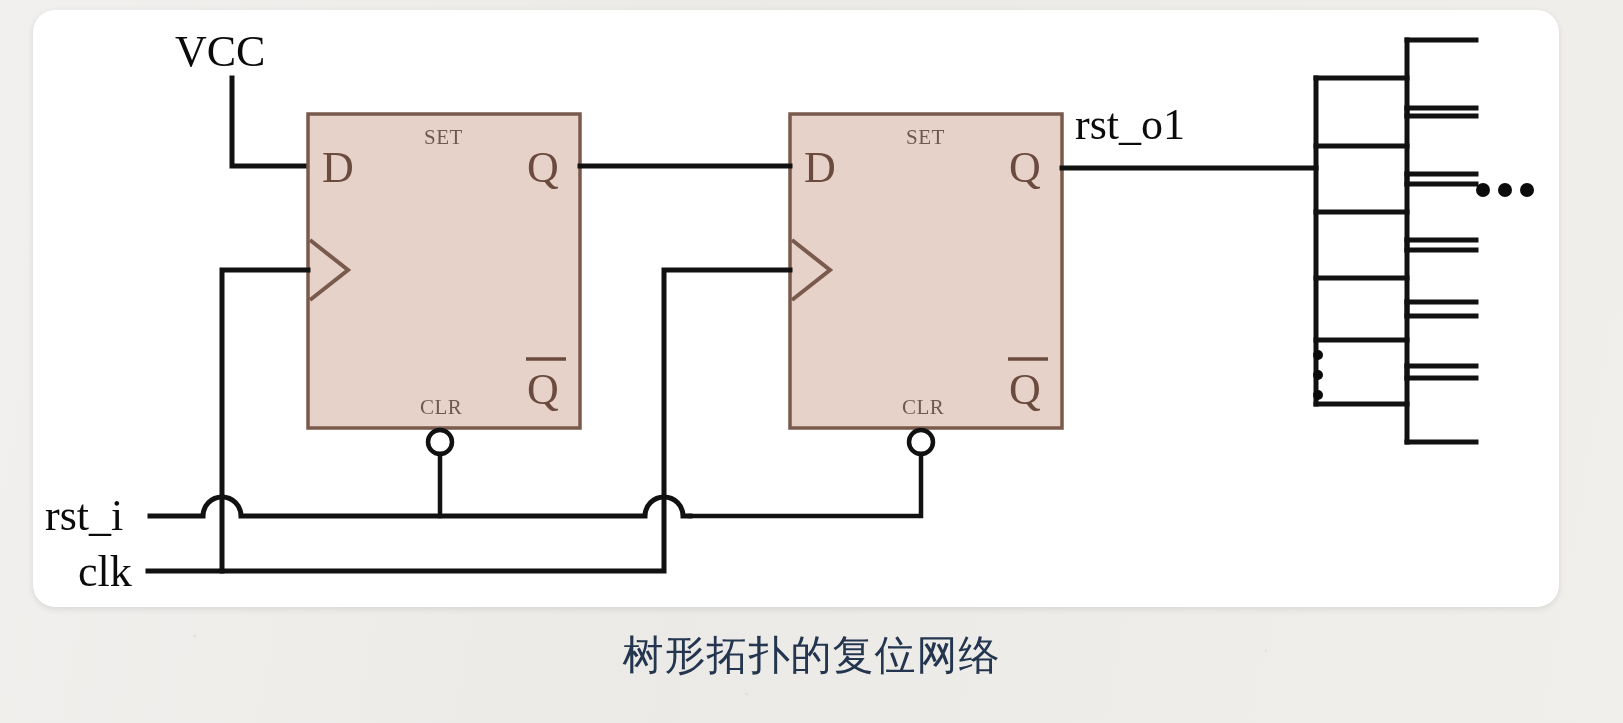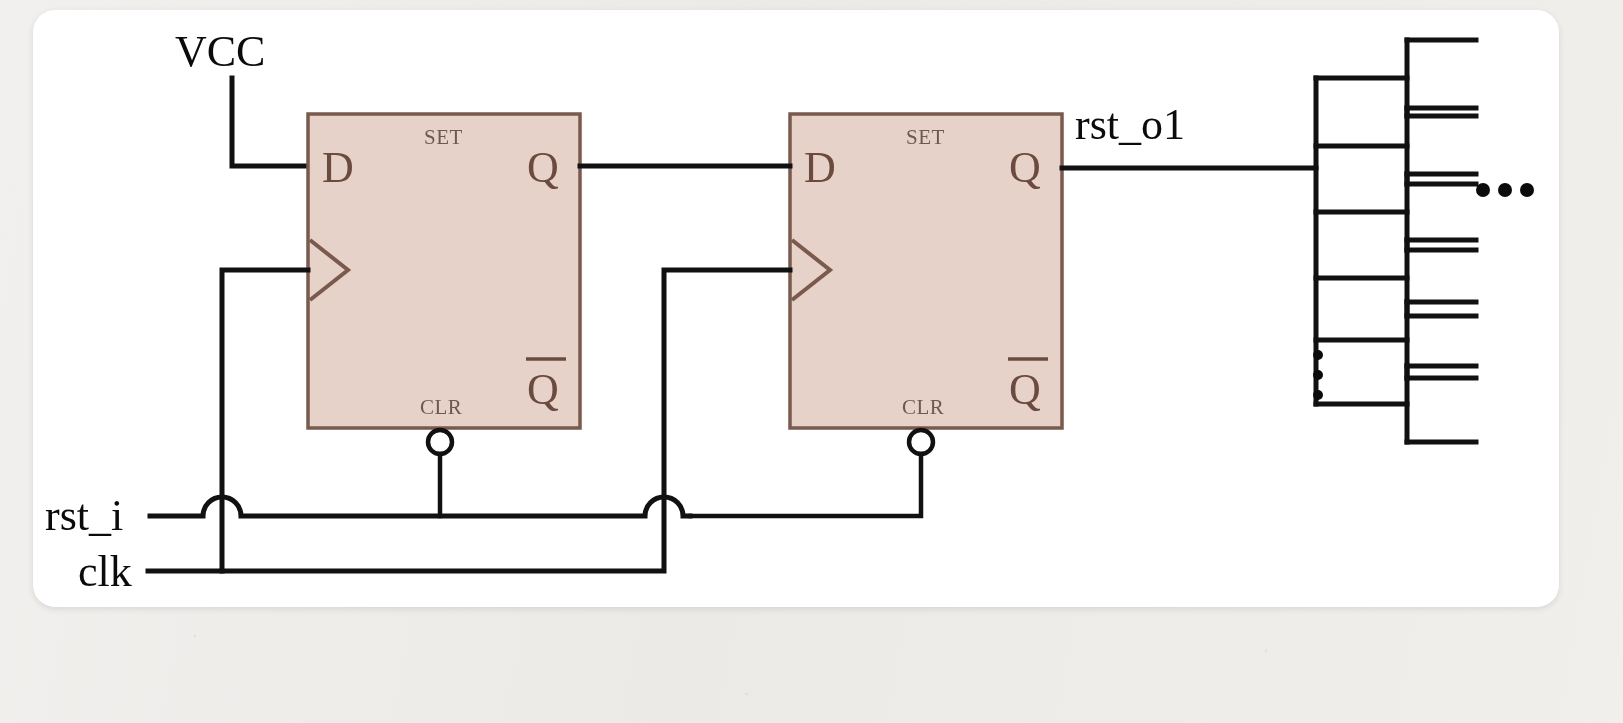--- a/index.html
+++ b/index.html
@@ -187,14 +187,15 @@
 
       <g>
         <circle class="dot" cx="1483" cy="190" r="7"></circle>
         <circle class="dot" cx="1505" cy="190" r="7"></circle>
         <circle class="dot" cx="1527" cy="190" r="7"></circle>
       </g>
     </g>
 
   </svg>
 
+  <div class="caption">树形拓扑的复位网络</div>
 
 </div>
 
 </body></html>

